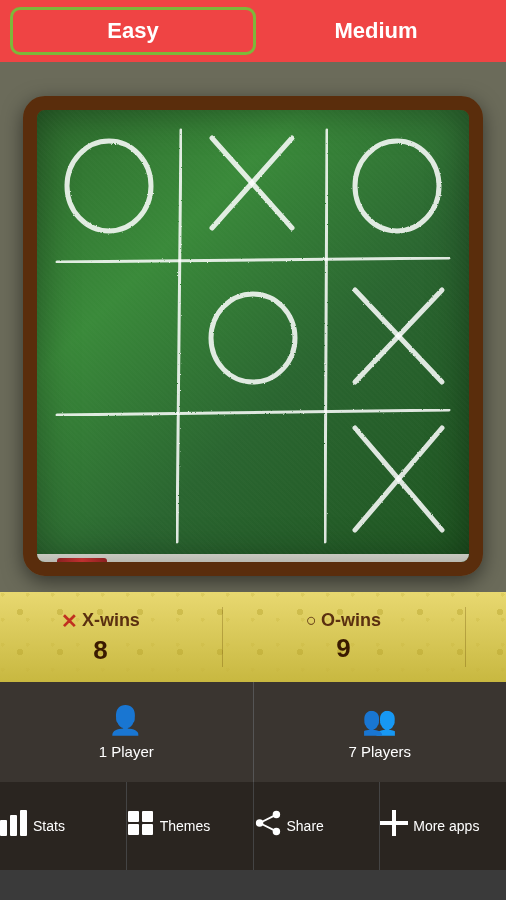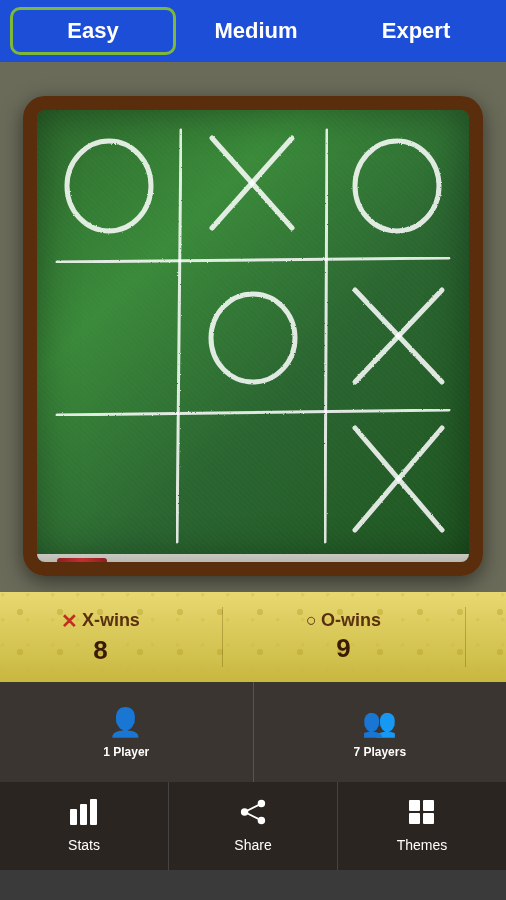--- a/index.html
+++ b/index.html
@@ -8,21 +8,21 @@
       height: 900px;
       overflow: hidden;
       font-family: 'Helvetica Neue', Arial, sans-serif;
       background: #3a3a3a;
     }
 
     
     #difficulty-bar {
       display: flex;
       align-items: center;
-      background: #1d4ed8;
+      background: #ef4444;
       height: 62px;
       padding: 0 10px;
     }
     .diff-btn {
       flex: 1;
       text-align: center;
       font-size: 22px;
       font-weight: bold;
       color: #fff;
       cursor: pointer;
@@ -172,37 +172,36 @@
       cursor: pointer;
       gap: 6px;
       border-right: 1px solid #555;
     }
     .player-btn:last-child { border-right: none; }
     .player-icon {
       font-size: 28px;
       color: #fff;
     }
     .player-label {
-      font-size: 12px;
-      color: #fff;
-      font-weight: 700;
+      font-size: 15px;
+      color: #fff;
+      font-weight: 400;
     }
 
     
     #bottom-nav {
       background: #2a2520;
       display: flex;
       height: 88px;
     }
     .nav-item {
       flex: 1;
       display: flex;
-      flex-direction: column;
-      align-items: center;
-      justify-content: center;
+      flex-direction: row;
+      align-items: center;
       cursor: pointer;
       gap: 5px;
       border-right: 1px solid #444;
     }
     .nav-item:last-child { border-right: none; }
     .nav-icon {
       font-size: 26px;
       color: #fff;
     }
     .nav-label {
@@ -230,21 +229,20 @@
       stroke-linecap: round;
       filter: url(#chalk);
     }
   </style>
 </head>
 <body>
 
 <div id="difficulty-bar">
   <div class="diff-btn active">Easy</div>
   <div class="diff-btn">Medium</div>
-  <div class="diff-btn">Expert</div>
 </div>
 
 <div id="board-area">
   <div id="chalkboard">
     <svg class="grid-svg" viewBox="0 0 432 452" xmlns="http://www.w3.org/2000/svg">
       <defs>
         <filter id="chalk" x="-5%" y="-5%" width="110%" height="110%">
           <feTurbulence type="fractalNoise" baseFrequency="0.9" numOctaves="4" result="noise"></feTurbulence>
           <feDisplacementMap in="SourceGraphic" in2="noise" scale="2" xChannelSelector="R" yChannelSelector="G"></feDisplacementMap>
         </filter>
@@ -314,34 +312,43 @@
       <svg width="28" height="26" viewBox="0 0 28 26" fill="white">
         <rect x="0" y="10" width="7" height="16" rx="1"></rect>
         <rect x="10" y="5" width="7" height="21" rx="1"></rect>
         <rect x="20" y="0" width="7" height="26" rx="1"></rect>
       </svg>
     </div>
     <div class="nav-label">Stats</div>
   </div>
   <div class="nav-item">
     <div class="nav-icon">
+      <svg width="28" height="26" viewBox="0 0 28 26" fill="white">
+        <rect x="1" y="1" width="11" height="11" rx="1"></rect>
+        <rect x="15" y="1" width="11" height="11" rx="1"></rect>
+        <rect x="1" y="14" width="11" height="11" rx="1"></rect>
+        <rect x="15" y="14" width="11" height="11" rx="1"></rect>
+      </svg>
+    </div>
+    <div class="nav-label">Themes</div>
+  </div>
+  <div class="nav-item">
+    <div class="nav-icon">
       <svg width="28" height="26" viewBox="0 0 30 26" fill="white">
         <circle cx="24" cy="4" r="4"></circle>
         <circle cx="24" cy="22" r="4"></circle>
         <circle cx="6" cy="13" r="4"></circle>
         <line x1="6" y1="13" x2="24" y2="4" stroke="white" stroke-width="2"></line>
         <line x1="6" y1="13" x2="24" y2="22" stroke="white" stroke-width="2"></line>
       </svg>
     </div>
     <div class="nav-label">Share</div>
   </div>
   <div class="nav-item">
     <div class="nav-icon">
       <svg width="28" height="26" viewBox="0 0 28 26" fill="white">
-        <rect x="1" y="1" width="11" height="11" rx="1"></rect>
-        <rect x="15" y="1" width="11" height="11" rx="1"></rect>
-        <rect x="1" y="14" width="11" height="11" rx="1"></rect>
-        <rect x="15" y="14" width="11" height="11" rx="1"></rect>
+        <line x1="14" y1="0" x2="14" y2="26" stroke="white" stroke-width="4" stroke-linecap="round"></line>
+        <line x1="0" y1="13" x2="28" y2="13" stroke="white" stroke-width="4" stroke-linecap="round"></line>
       </svg>
     </div>
-    <div class="nav-label">Themes</div>
+    <div class="nav-label">More apps</div>
   </div>
 </div>
 
 </body></html>

